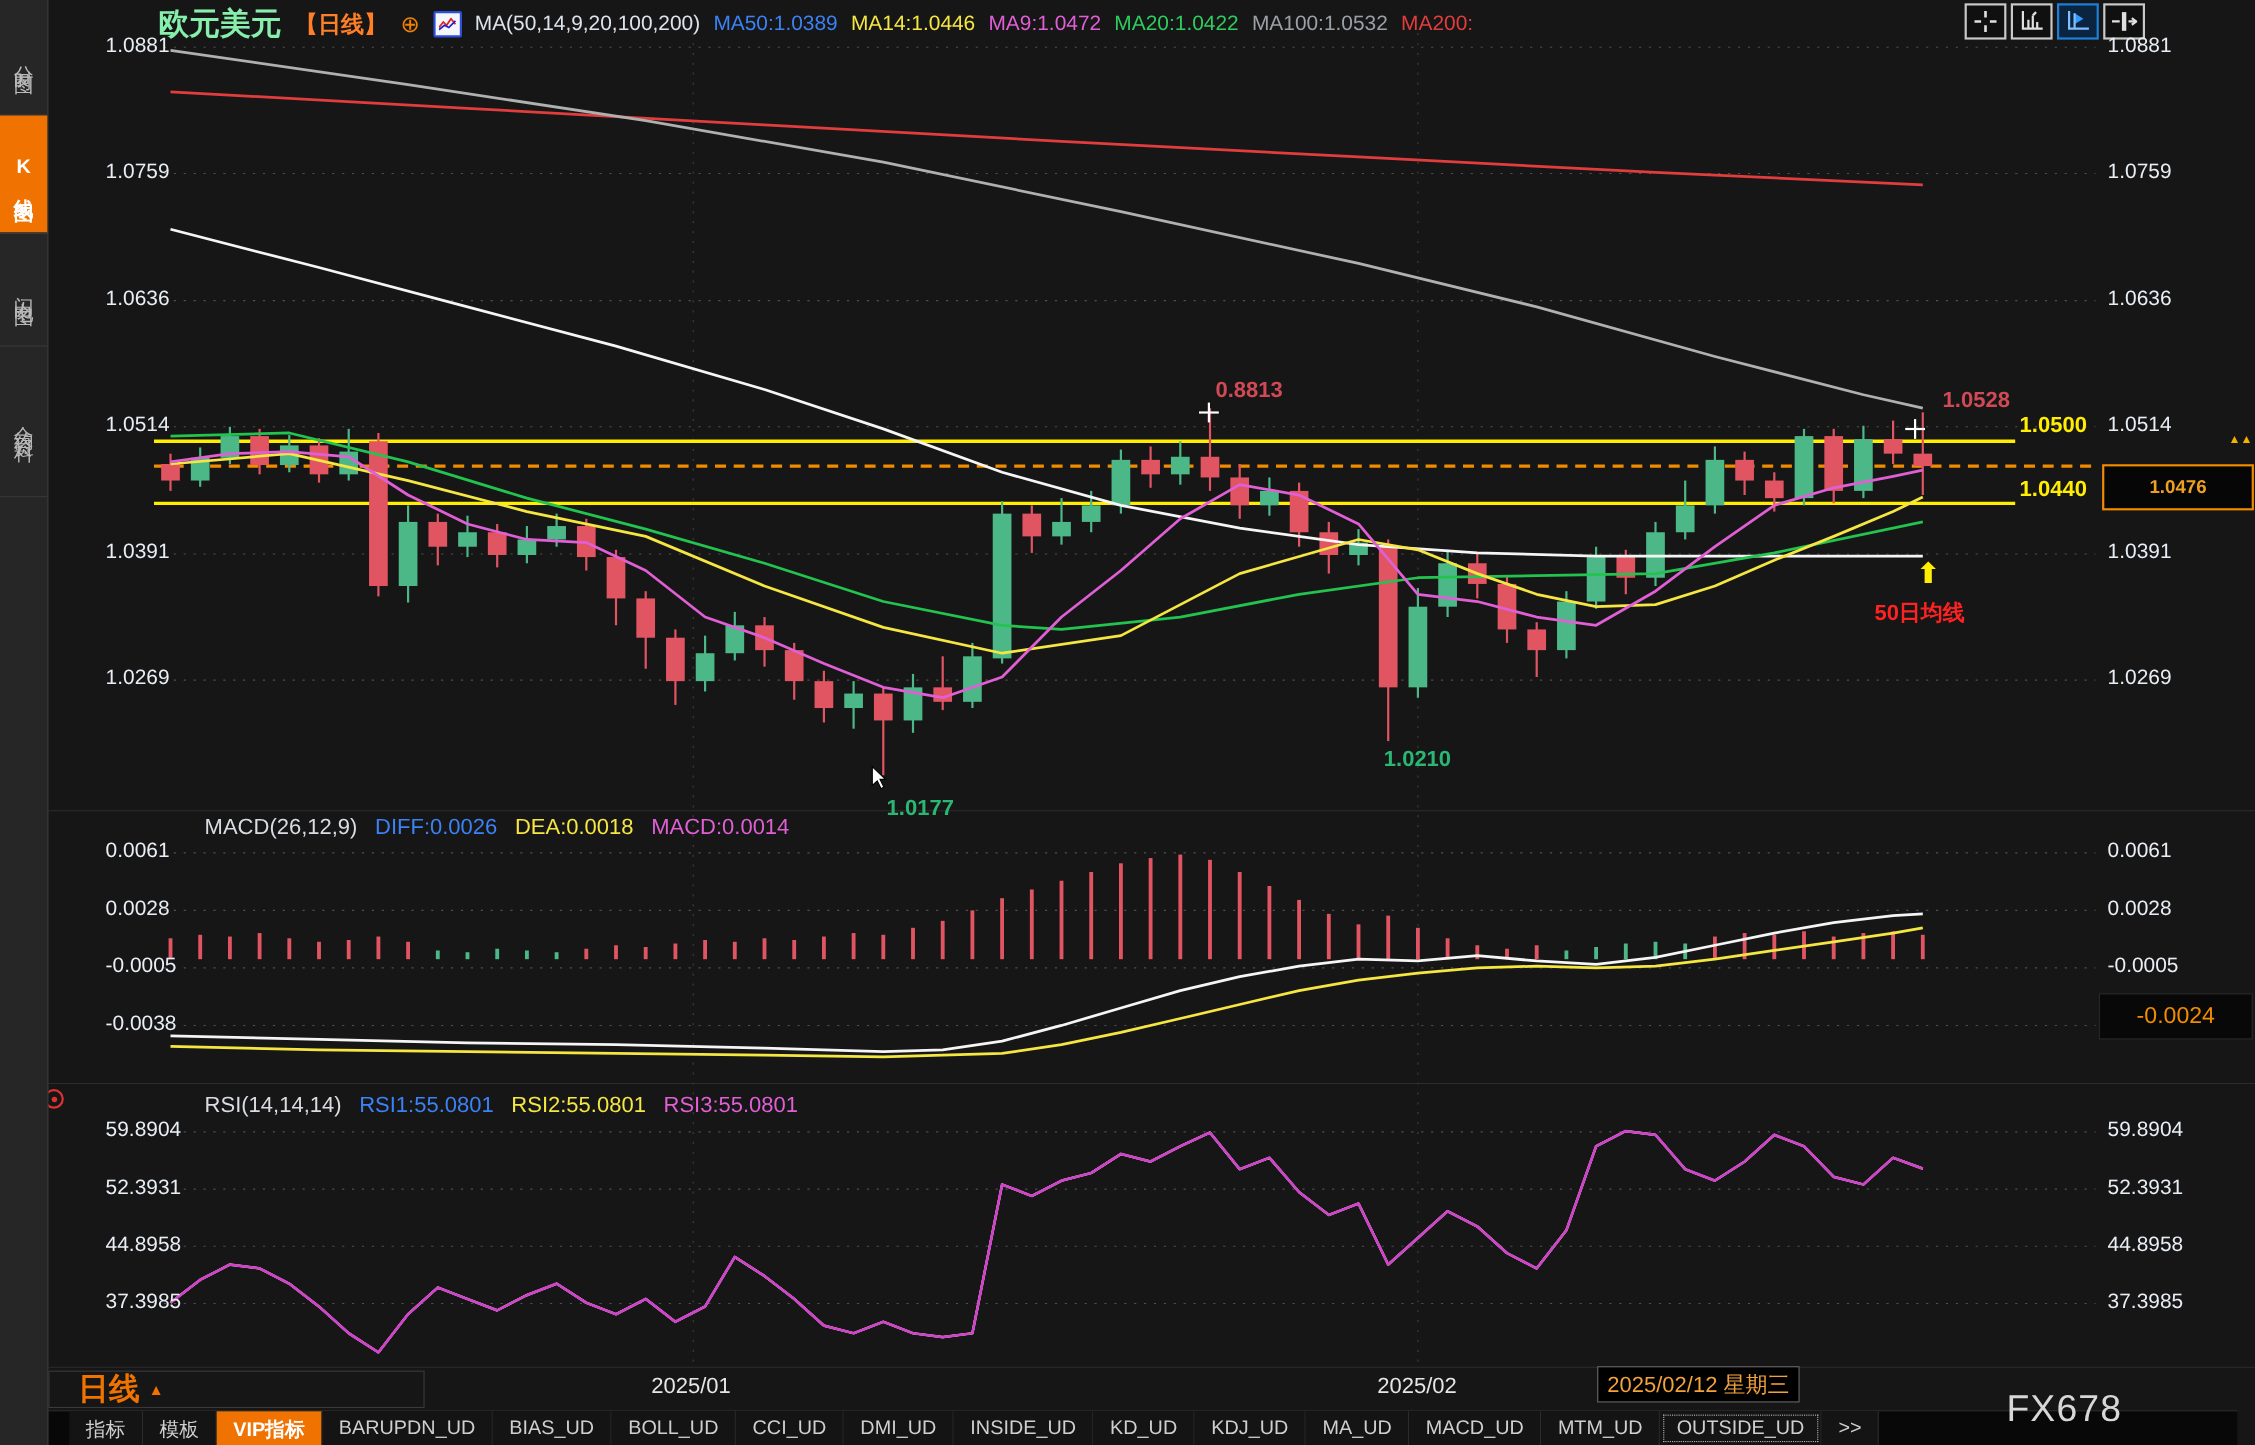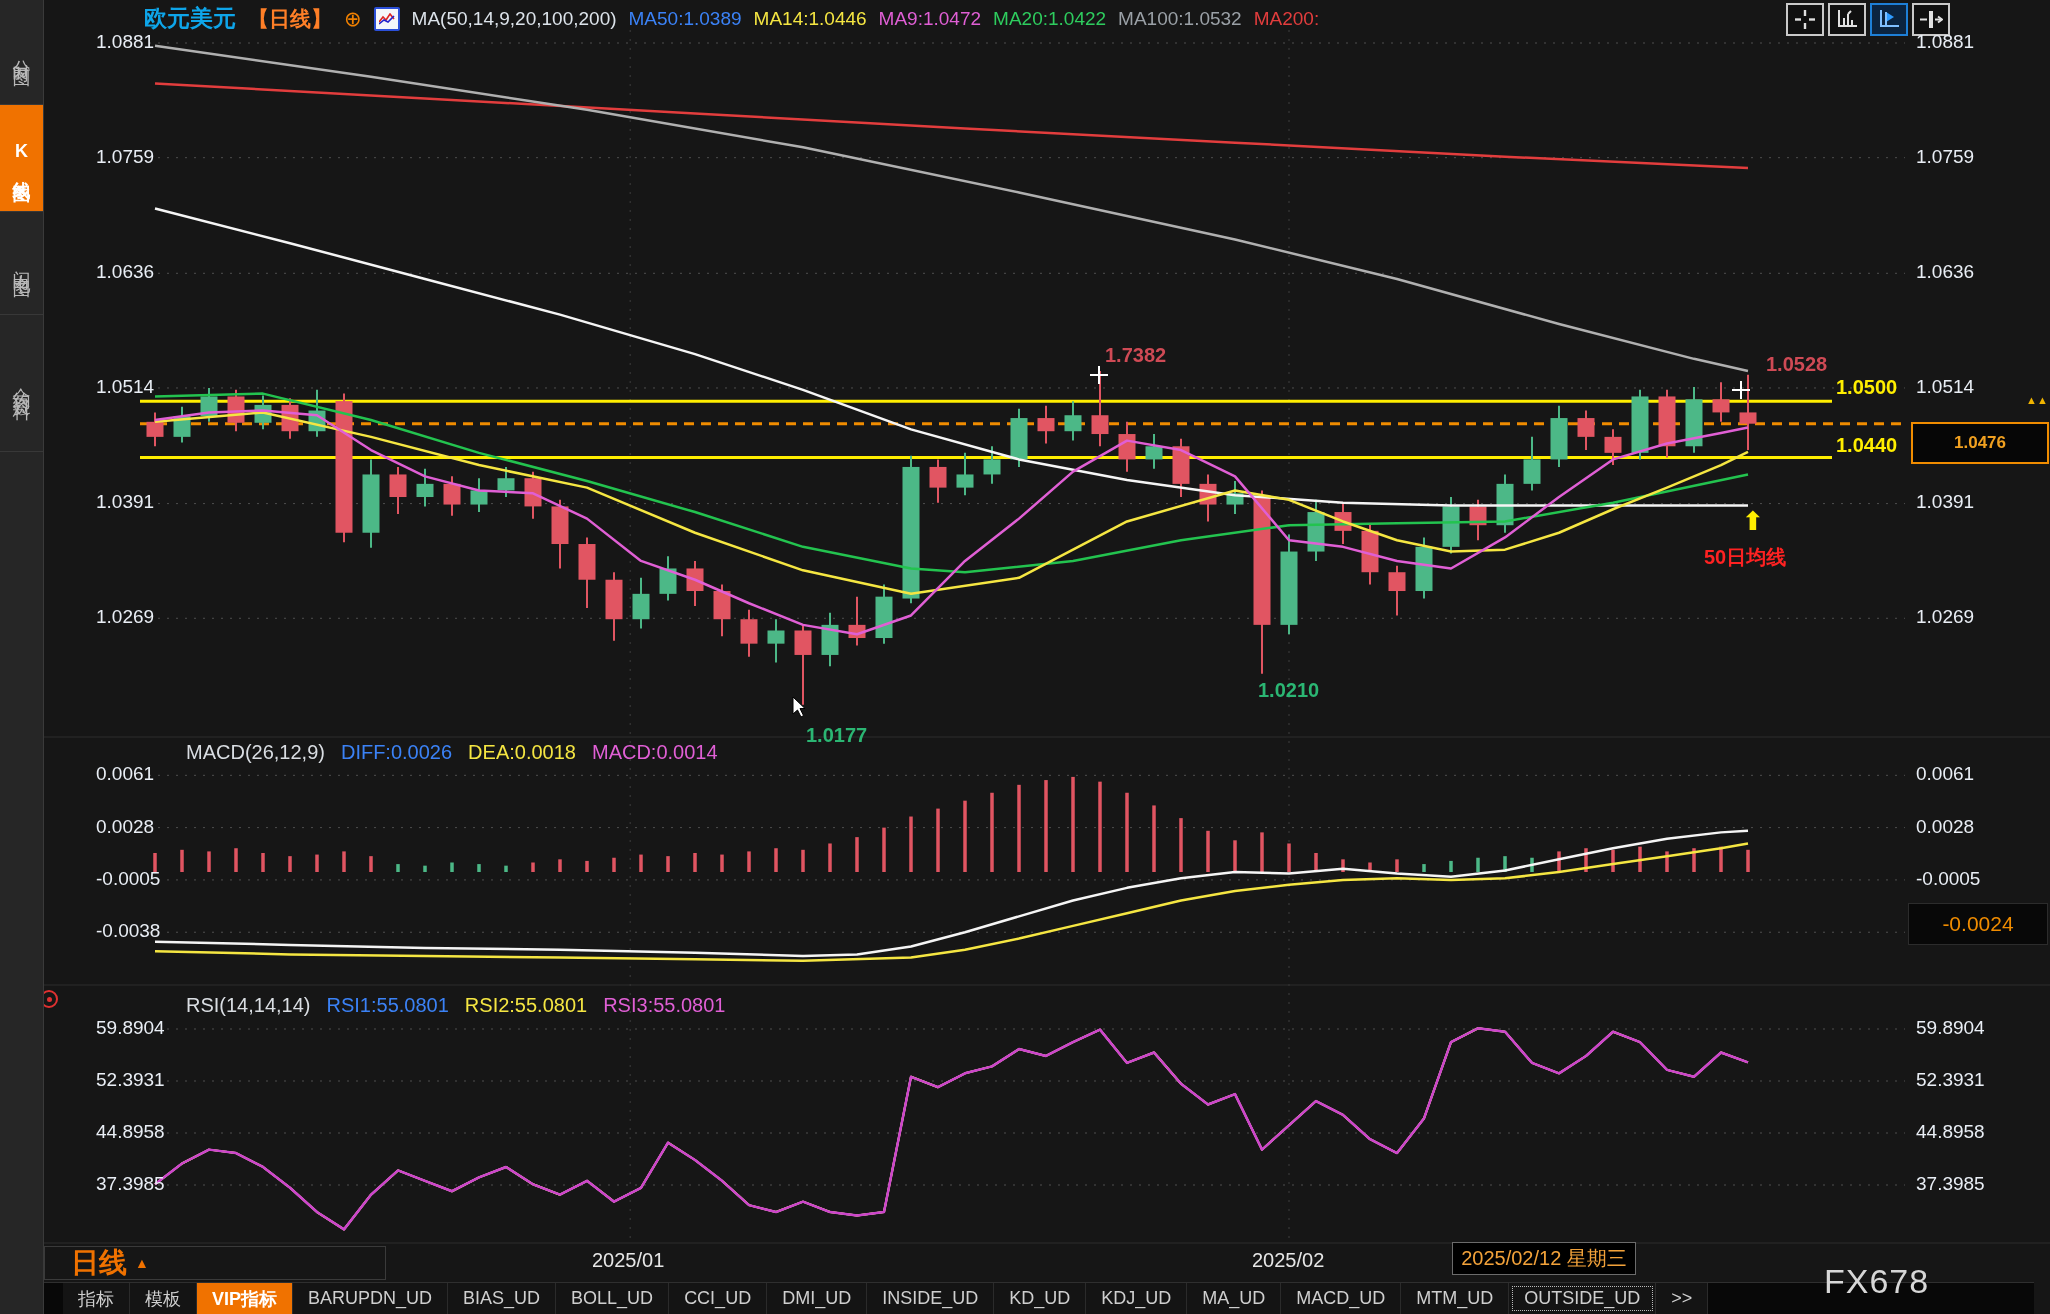--- a/index.html
+++ b/index.html
@@ -12,21 +12,21 @@
   
   .sidebar{position:absolute;left:0;top:0;width:43px;height:1314px;background:#262626;
            border-right:1px solid #3a3a3a;z-index:5;display:flex;flex-direction:column;}
   .side-item{writing-mode:vertical-lr;text-orientation:upright;display:flex;align-items:center;
              justify-content:center;color:#b9b9b9;font-size:18px;letter-spacing:5px;
              border-bottom:1px solid #383838;cursor:pointer;}
   .side-item.active{background:#f07200;color:#ffffff;font-weight:bold;}
 
   
   .hrow{display:flex;align-items:center;gap:12px;font-size:19px;color:#dce3ea;}
-  .sym{font-size:23px;font-weight:bold;color:#0ea5e9;}
+  .sym{font-size:28px;font-weight:bold;color:#86efac;}
   .tf-tag{font-size:21px;font-weight:bold;color:#ff7f27;}
   .magnet{color:#f08000;font-size:21px;cursor:pointer;}
   .mini-chart{width:22px;height:20px;background:#f4f6fa;border:2px solid #2b4fd8;border-radius:2px;
               display:flex;align-items:center;justify-content:center;cursor:pointer;}
   .c-white{color:#3b82f6}.c-yellow{color:#f5e642}.c-magenta{color:#e05fd5}
   .c-green{color:#2ecc5e}.c-gray{color:#9aa0a6}.c-red{color:#e23d3d}
 
   
   .toolbar{display:flex;gap:4px;}
   .tool-btn{width:34px;height:29px;background:#101010;border:2px solid #c9c9c9;
@@ -383,21 +383,21 @@
 
 <div class="ov axis-label" style="left:96px;top:1017px">59.8904</div>
 <div class="ov axis-label" style="left:96px;top:1069px">52.3931</div>
 <div class="ov axis-label" style="left:96px;top:1121px">44.8958</div>
 <div class="ov axis-label" style="left:96px;top:1173px">37.3985</div>
 <div class="ov axis-label" style="left:1916px;top:1017px">59.8904</div>
 <div class="ov axis-label" style="left:1916px;top:1069px">52.3931</div>
 <div class="ov axis-label" style="left:1916px;top:1121px">44.8958</div>
 <div class="ov axis-label" style="left:1916px;top:1173px">37.3985</div>
 
-<div class="ov ann-red" style="left:1105px;top:344px">1.7382</div>
+<div class="ov ann-red" style="left:1105px;top:344px">0.8813</div>
 <div class="ov ann-red" style="left:1766px;top:353px">1.0528</div>
 <div class="ov ann-yellow" style="left:1836px;top:376px">1.0500</div>
 <div class="ov ann-yellow" style="left:1836px;top:434px">1.0440</div>
 <div class="ov price-box" style="left:1911px;top:422px;width:134px;height:38px">1.0476</div>
 <div class="ov dbl-up" style="left:2026px;top:396px">▲▲</div>
 <div class="ov ann-green" style="left:806px;top:724px">1.0177</div>
 <div class="ov ann-green" style="left:1258px;top:679px">1.0210</div>
 <div class="ov up-arrow" style="left:1742px;top:506px">⬆</div>
 <div class="ov ma50-note" style="left:1704px;top:544px">50日均线</div>
 <div class="ov macd-box" style="left:1908px;top:903px;width:138px;height:40px">-0.0024</div>

